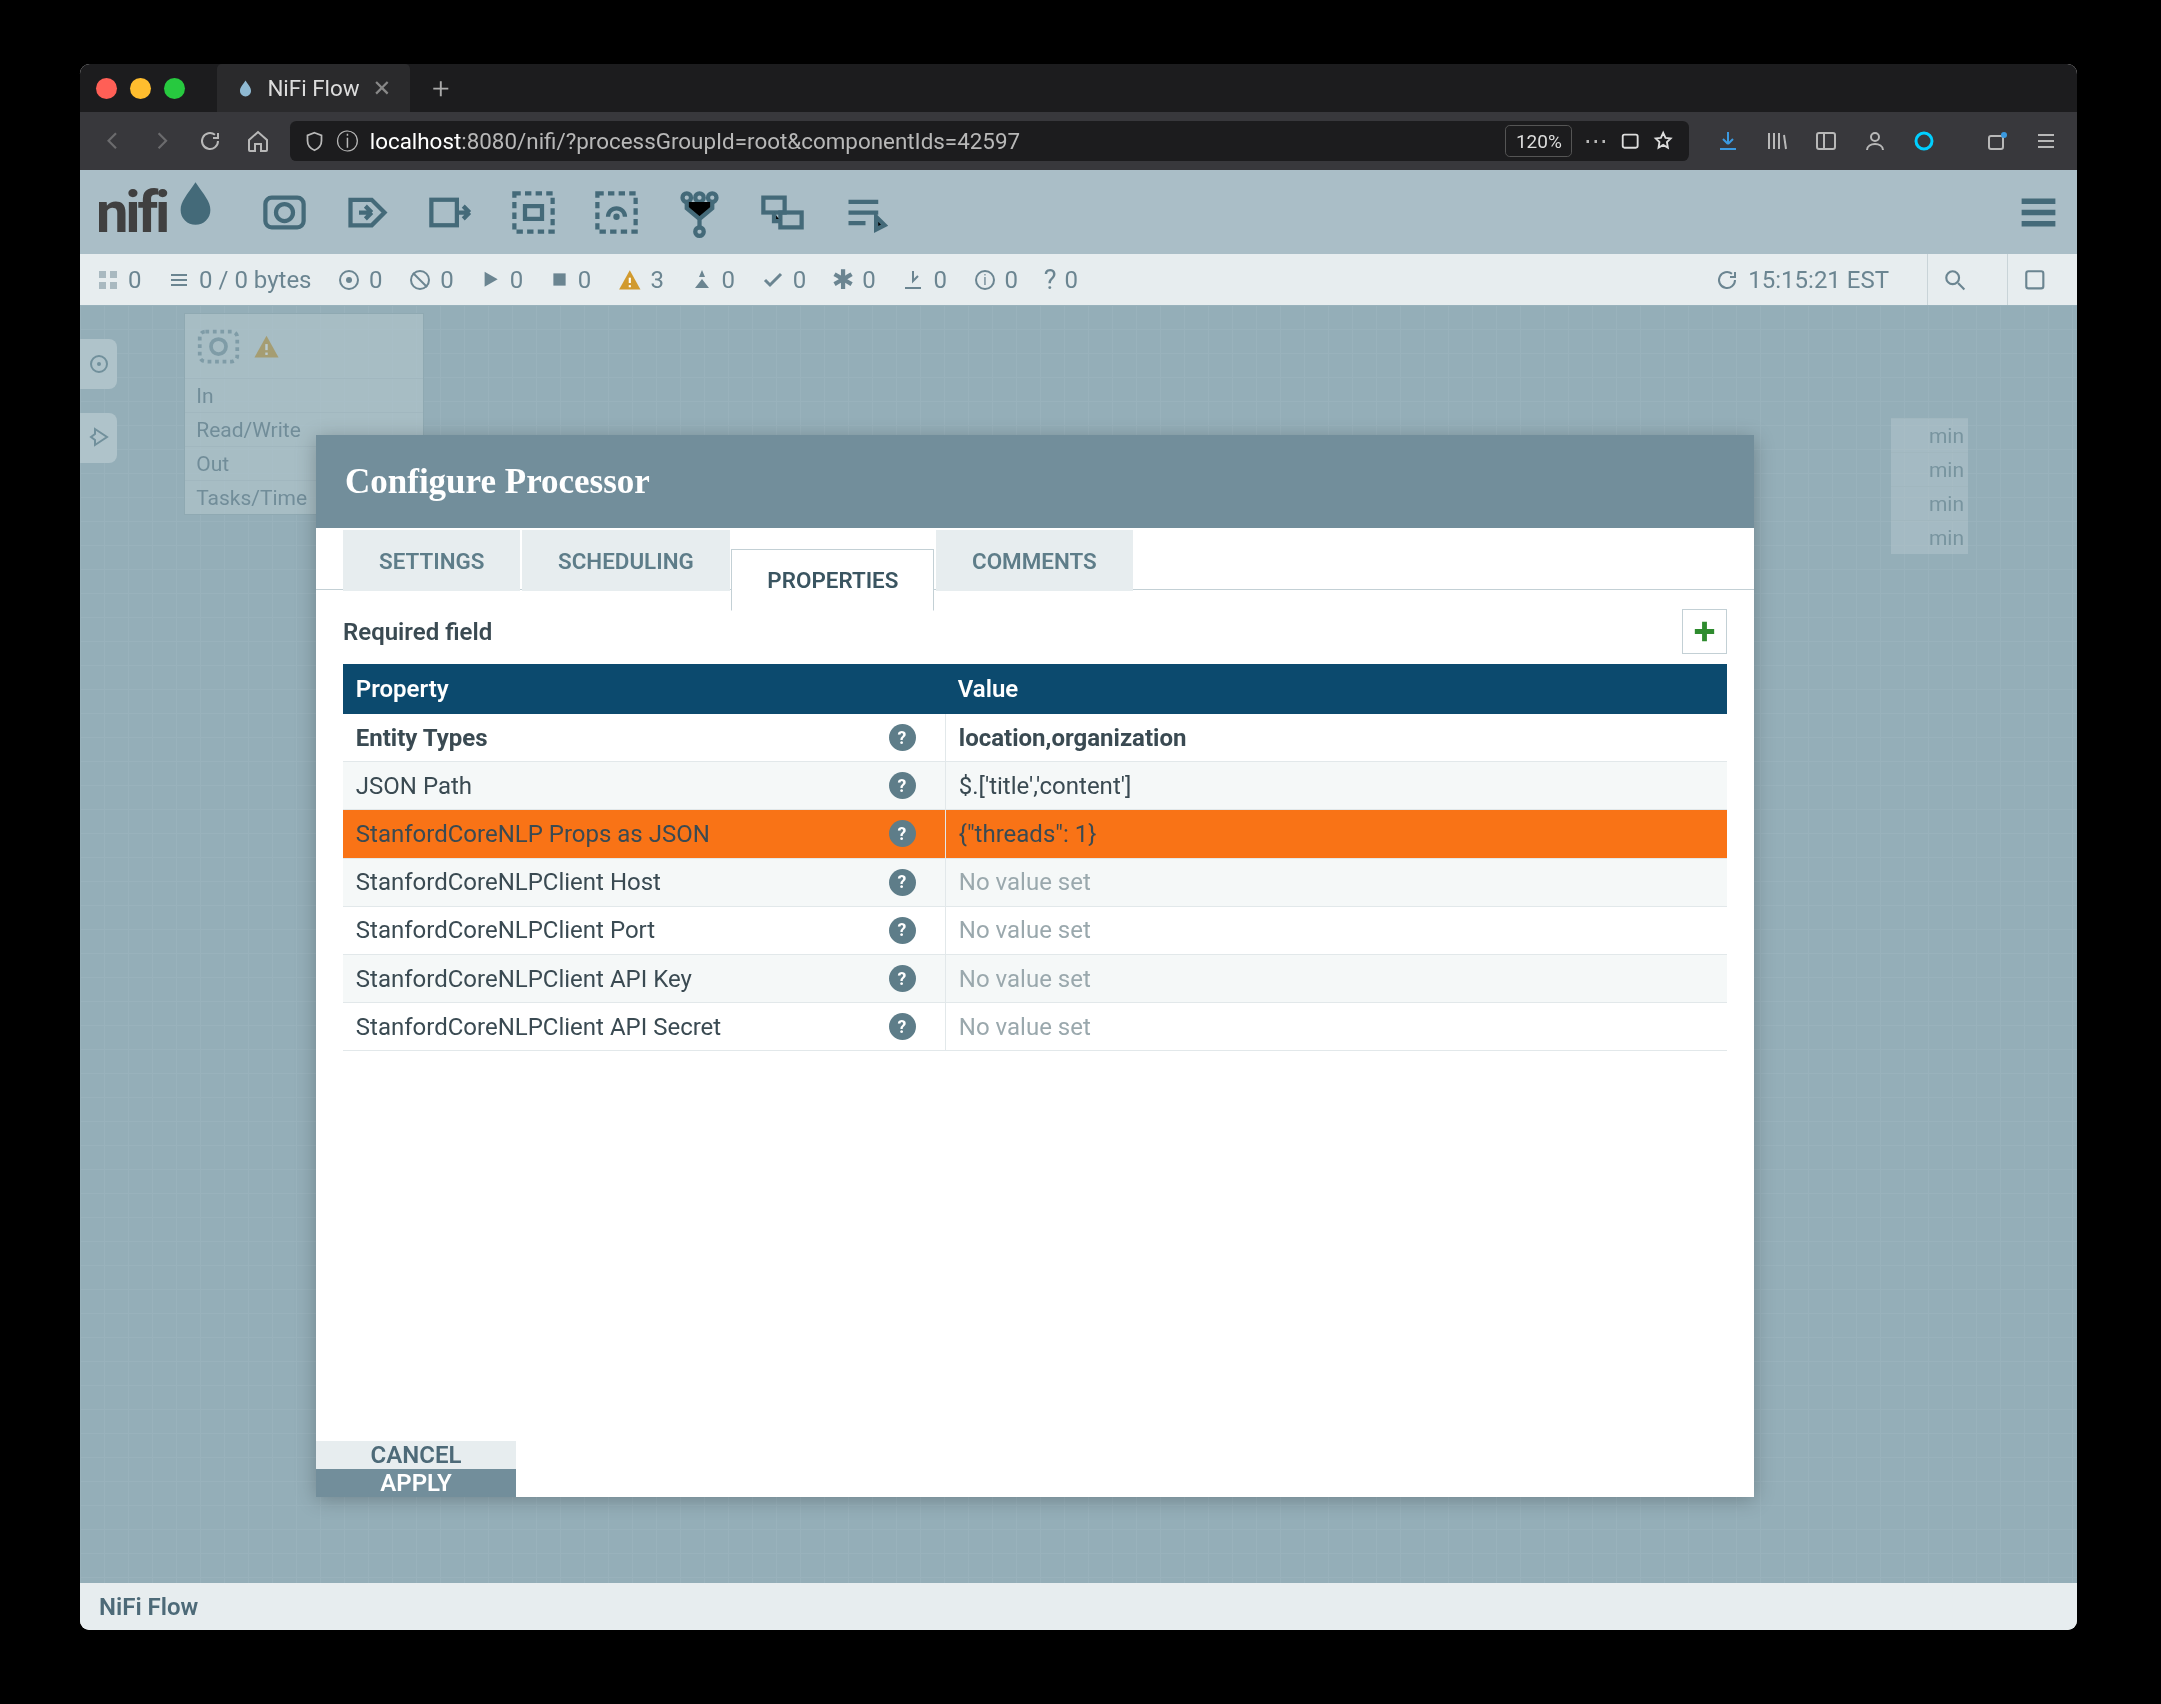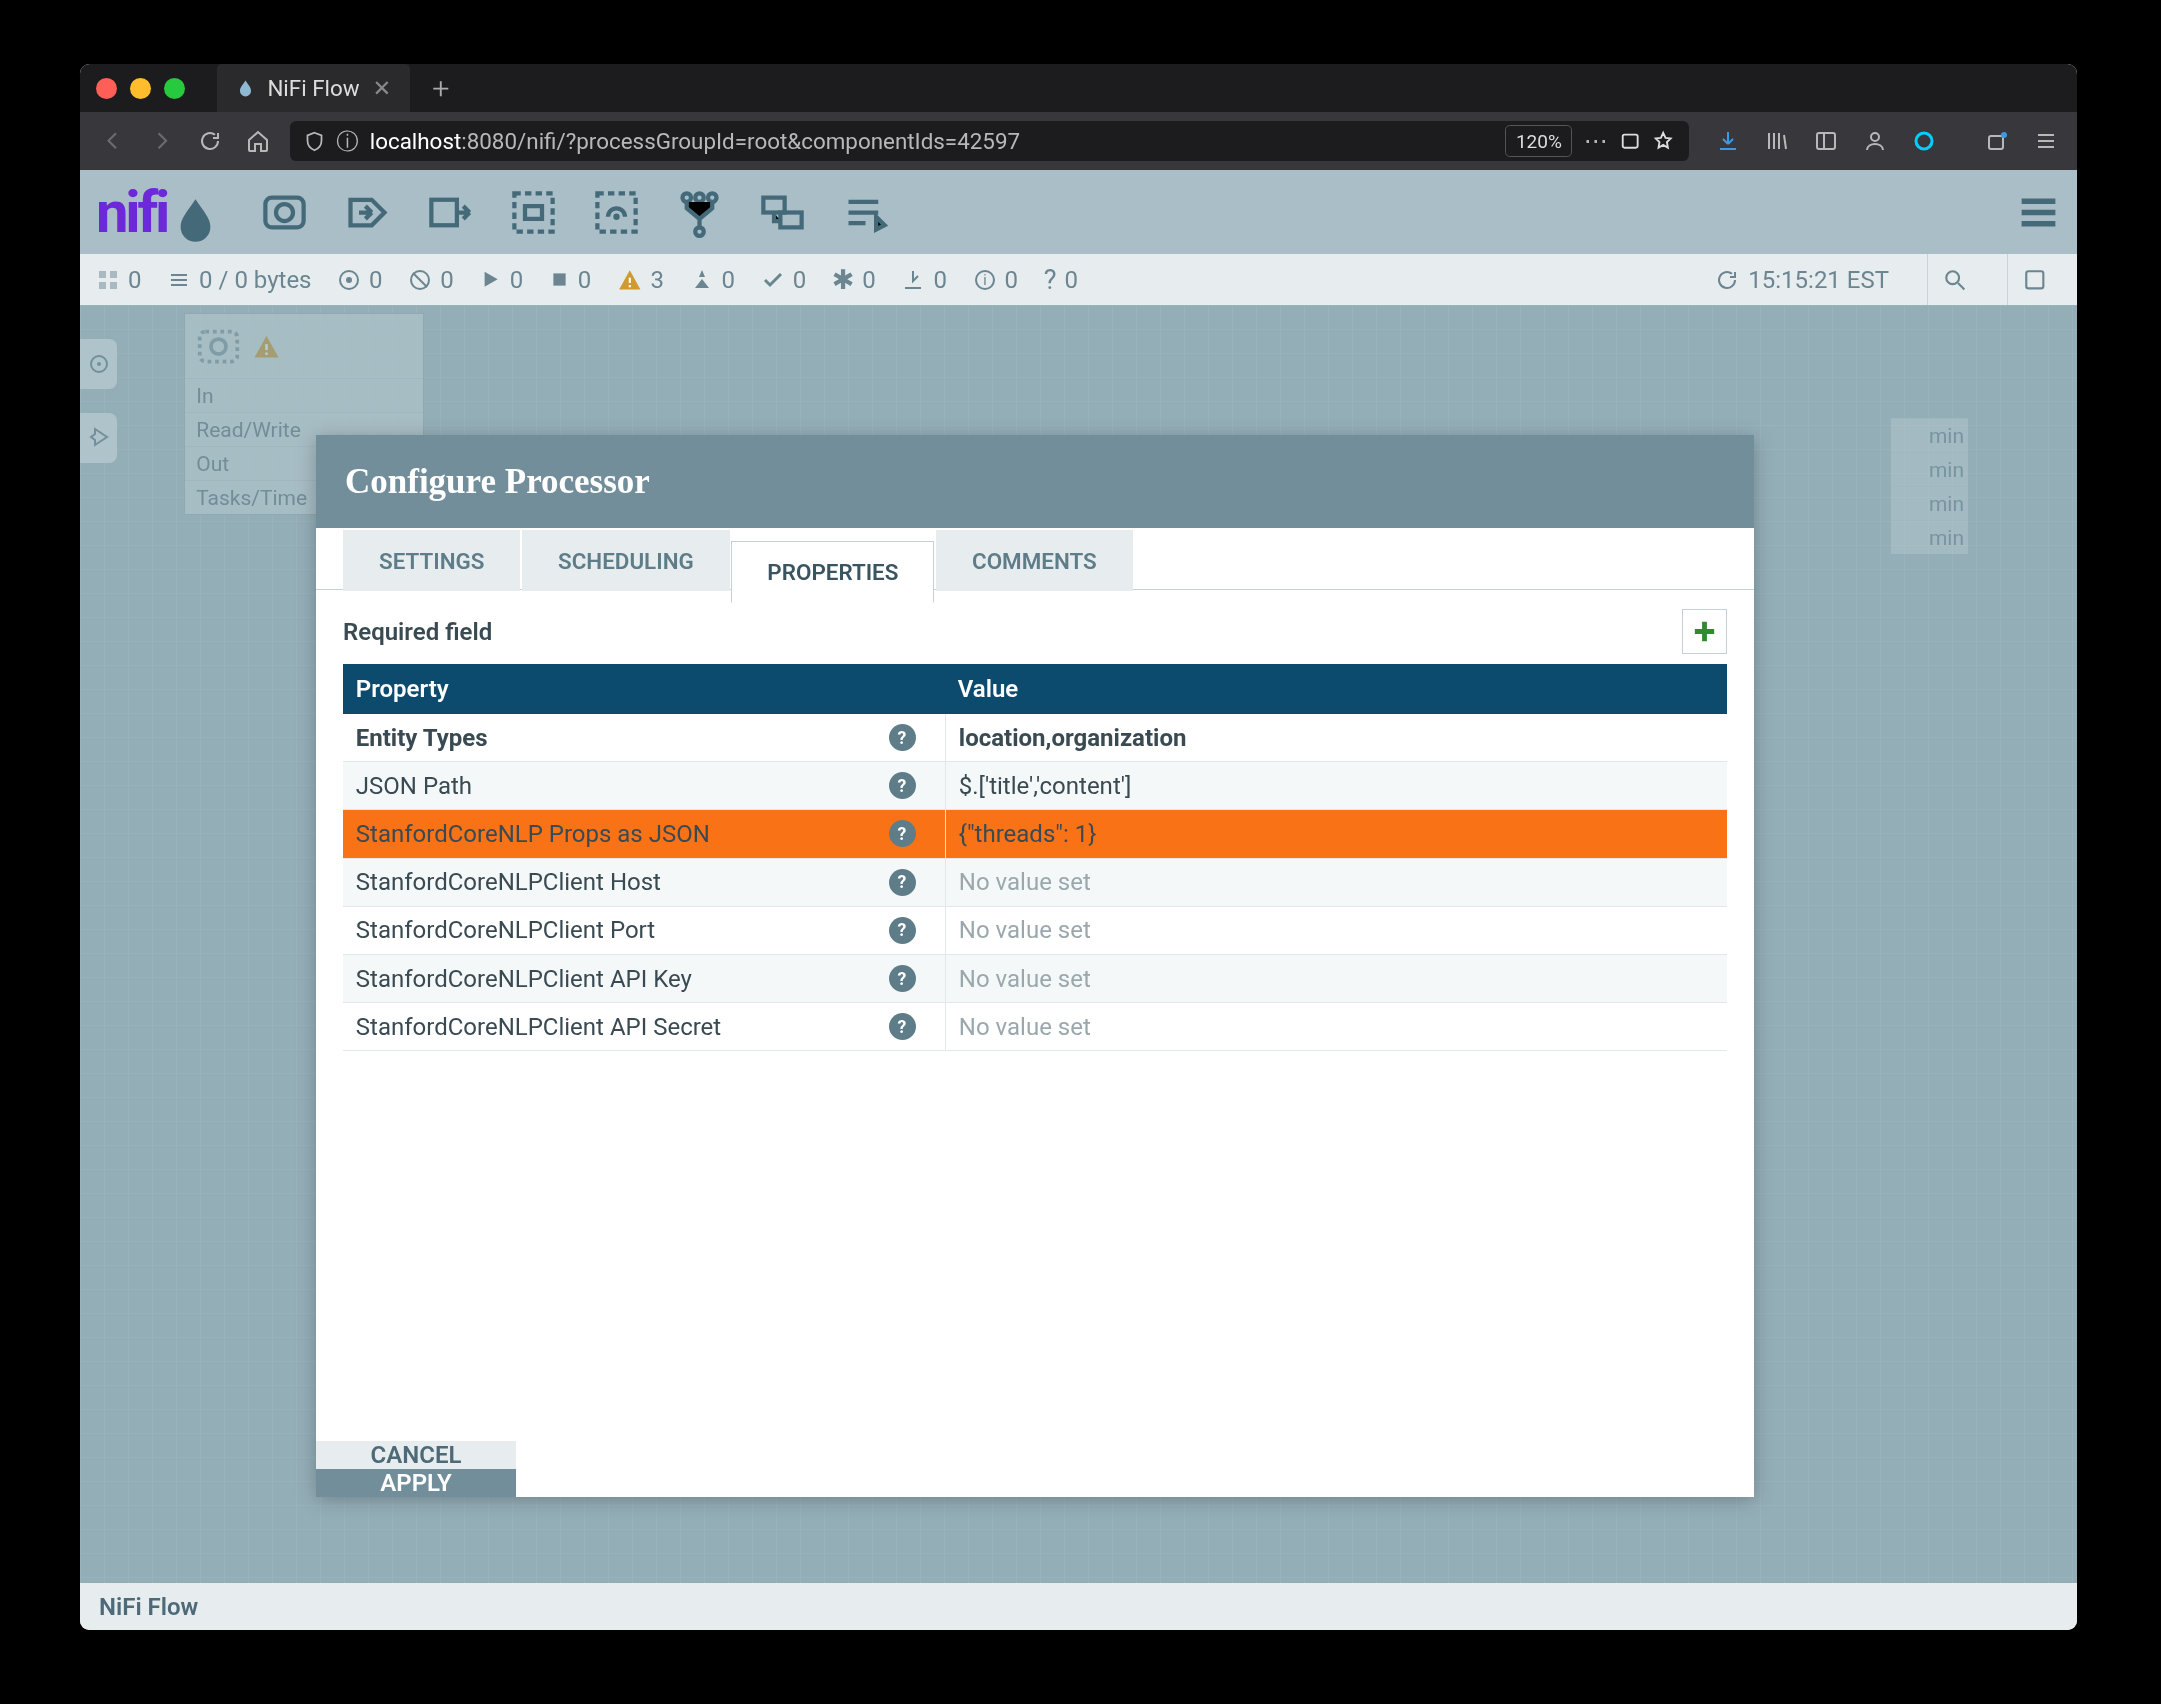--- a/index.html
+++ b/index.html
@@ -36,21 +36,21 @@
   .url-box .shield, .url-box .info{ color:#b8b8b8; }
   .url-text { white-space:nowrap; overflow:hidden; text-overflow:ellipsis; color:#b8b8b8; flex:1;}
   .url-text .host{color:#fff;}
   .zoom-pill{ background:#1c1c1e; border:0.8px solid #555; color:#ddd; padding:3.2px 9.6px; border-radius:4.8px; font-size:19px;}
   .right-icons{ display:flex; align-items:center; gap:19px; margin-left:9.6px; }
   .right-icons .ic{ width:30px; height:30px; display:flex; align-items:center; justify-content:center; color:#b8b8b8; font-size:24px;}
   .ic.blue-ring{ color:#00cfff;}
   
   .nifi-app { position:relative; height: calc(100% - 105px); }
   .nifi-header { height:84px; background:#aabec7; display:flex; align-items:center; padding:0 16px; }
-  .nifi-logo { font-size:58px; font-weight:700; color:#6d28d9; letter-spacing:-3.2px; display:flex; align-items:flex-end;}
+  .nifi-logo { font-size:58px; font-weight:700; color:#404040; letter-spacing:-3.2px; display:flex; align-items:flex-start;}
   .nifi-logo .drop { display:inline-block; width:51px; height:51px; margin-left:3.2px; }
   .tool-icons { display:flex; gap:32px; margin-left:38px; }
   .tool-icons .ti{ width:51px; height:51px; color:#446a79; }
   .hamburger{ margin-left:auto; width:45px; height:45px; color:#446a79; }
   
   .statusbar{ height:51px; background:#e7edef; display:flex; align-items:center; padding:0 16px; gap:25.6px; font-size:24px; color:#6b8591; }
   .statusbar .stat{ display:flex; align-items:center; gap:8px; }
   .statusbar .refresh-time{ margin-left:auto; display:flex; align-items:center; gap:9.6px; margin-right:12.8px;}
   .searchbox{ width:54px; height:51px; border-left:0.8px solid #c9d4d8; display:flex; align-items:center; justify-content:center; color:#6b8591;}
   
@@ -69,21 +69,21 @@
   .proc-card .warn{ color:#d19a2e; font-size:27px; }
   .proc-right-col{ position:absolute; right:109px; top:113px; width:77px; display:flex; flex-direction:column;}
   .proc-right-col .rrow{ height:34px; border-top:0.8px solid #c7d3d8; background:rgba(231,237,239,.6); display:flex; align-items:center; justify-content:flex-end; padding-right:4px; font-size:21px; color:#6d8691;}
   
   .nifi-footer{ height:48px; background:#e7edef; display:flex; align-items:center; padding:0 19px; color:#4d6a78; font-weight:600; font-size:24px;}
   
   .modal{ position:absolute; left:236px; top:130px; width:1438px; height:1062px; background:#fff; box-shadow:0 3.2px 19px rgba(0,0,0,.25); display:flex; flex-direction:column;}
   .modal-header{ background:#728e9b; color:#fff; height:93px; display:flex; align-items:center; padding:0 29px; font-size:35px; font-weight:600; font-family: Georgia, 'Times New Roman', serif;}
   .tabs{ height:62px; display:flex; border-bottom:0.8px solid #c3d0d5; padding:0 27px;}
   .tabs .tabb{ padding:0 35px; display:flex; align-items:center; font-size:22.4px; font-weight:600; color:#5e7d89; border:0.8px solid transparent; border-bottom:none; background:#e7edef; margin-right:1.6px; height:61px; margin-top:1.6px;}
-  .tabs .tabb.active{ background:#fff; border:0.8px solid #c3d0d5; border-bottom:0.8px solid #fff; color:#3a5561; position:relative; top:7px; height:62px;margin-top:6px;}
+  .tabs .tabb.active{ background:#fff; border:0.8px solid #c3d0d5; border-bottom:0.8px solid #fff; color:#3a5561; position:relative; top:15px; height:62px;margin-top:6px;}
   .required-row{ display:flex; align-items:center; padding:19px 27px 9.6px; font-size:24px; font-weight:600; color:#3a4a52;}
   .add-prop{ margin-left:auto; width:45px; height:45px; border:0.8px solid #c3d0d5; display:flex; align-items:center; justify-content:center; color:#4d7c46; font-size:32px; font-weight:700;}
   .prop-table{ margin:0 27px; border:0; }
   .prop-head{ display:flex; background:#0c4a6e; color:#fff; font-weight:600; font-size:24px;}
   .ph-name{ width:602px; padding:11.2px 12.8px;}
   .ph-val{ flex:1; padding:11.2px 12.8px;}
   .ph-act{ width:144px; padding:11.2px 12.8px;}
   .prow{ display:flex; align-items:center; font-size:24px; color:#3a4a52; border-bottom:0.8px solid #e2e8ea;}
   .prow.even{ background:#f5f8f8;}
   .prow.hl{ background:#f97316;}

